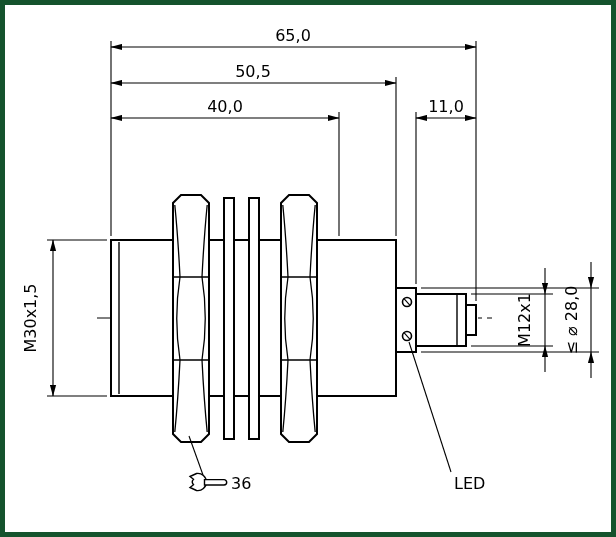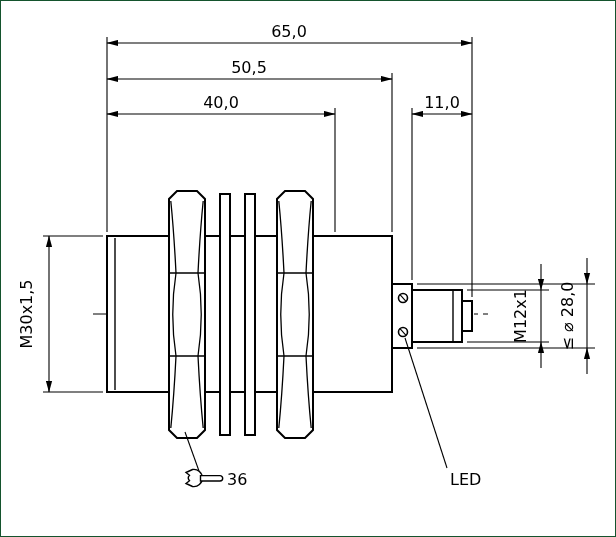--- a/index.html
+++ b/index.html
@@ -1,19 +1,19 @@
 <!DOCTYPE html>
 <html><head>
 <meta charset="utf-8">
 <style>
   html,body{margin:0;padding:0;background:#f3f3f3;}
   body{display:flex;justify-content:center;align-items:flex-start;}
   .sheet{
     width:616px;height:537px;background:#ffffff;
-    border:1px solid #14532d;box-sizing:border-box;
+    border:5px solid #14532d;box-sizing:border-box;
     position:relative;overflow:hidden;
   }
   svg{display:block;}
   
   .cl{stroke:#000;stroke-width:1;stroke-dasharray:16 5 4 5;fill:none;}
   .part{fill:#fff;stroke:#000;stroke-width:2;}
   .pline{stroke:#000;stroke-width:1.4;fill:none;}
   .nut-outline{fill:#fff;stroke:#000;stroke-width:2;}
   .nut-detail{stroke:#000;stroke-width:1.3;fill:none;}
   .dim{stroke:#000;stroke-width:1.1;fill:none;}

